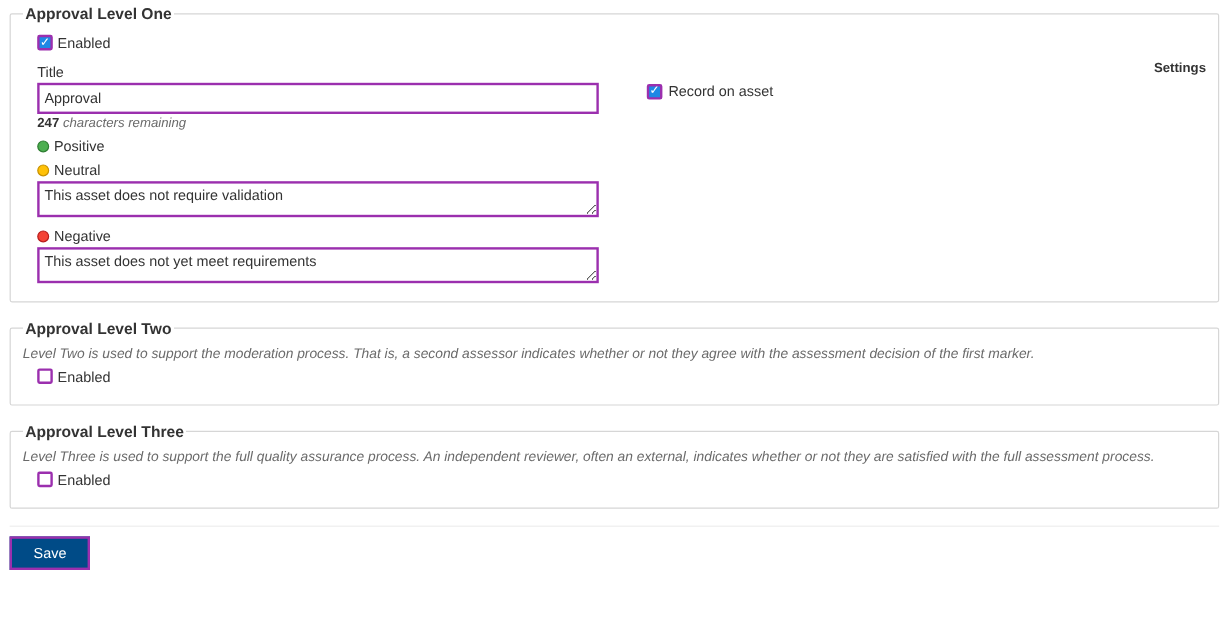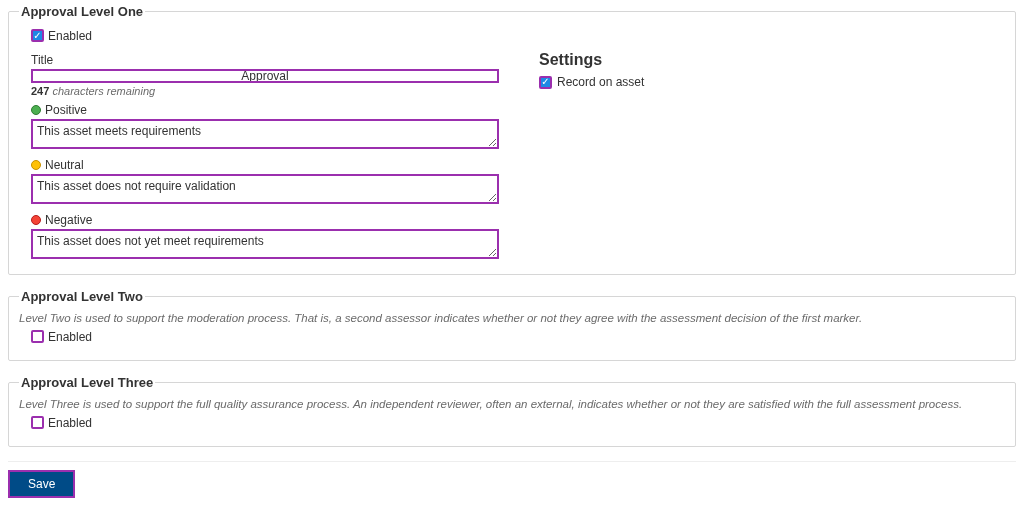--- a/index.html
+++ b/index.html
@@ -98,38 +98,38 @@
     font-family: inherit;
     background: #fff;
     color: #333;
   }
   textarea.tinput {
     resize: both;
     height: 30px;
     line-height: 1.3;
   }
   input.tinput {
-    height: 14px;
-    text-align: center;
+    height: 26px;
   }
   .char-remain {
     font-size: 11px;
     font-style: italic;
     color: #6a6a6a;
     margin: 2px 0 4px 0;
   }
   .char-remain .num {
     font-weight: 700;
     font-style: normal;
     color: #333;
   }
   .settings-head {
     font-weight: 700;
-    font-size: 16px;
+    font-size: 11px;
     margin: 4px 0 6px 0;
+    text-align: right;
   }
   .settings-row {
     display: flex;
     align-items: center;
     gap: 5px;
   }
   .save-wrap {
     margin: 6px 0 0 0;
     border-top: 1px solid #eee;
     padding-top: 8px;
@@ -159,21 +159,20 @@
       <div class="field-label">Title</div>
       <input type="text" class="tinput" value="Approval" style="">
       <div class="char-remain">
         <span class="num">247</span><span> characters remaining</span>
       </div>
 
       <div class="status-label">
         <span class="dot green"></span>
         <span>Positive</span>
       </div>
-      <textarea class="tinput" style="">This asset meets requirements</textarea>
 
       <div class="status-label">
         <span class="dot yellow"></span>
         <span>Neutral</span>
       </div>
       <textarea class="tinput" style="">This asset does not require validation</textarea>
 
       <div class="status-label">
         <span class="dot red"></span>
         <span>Negative</span>

